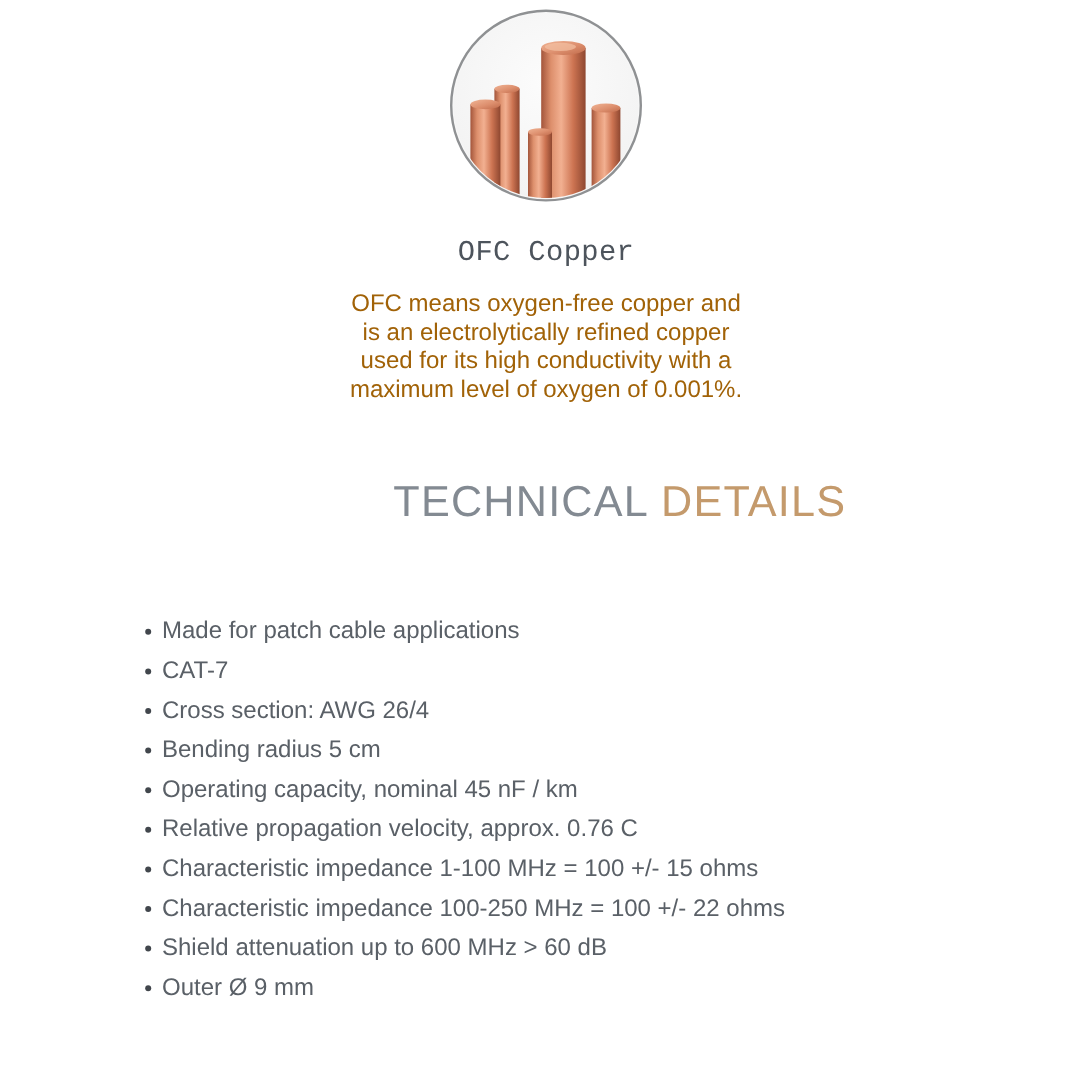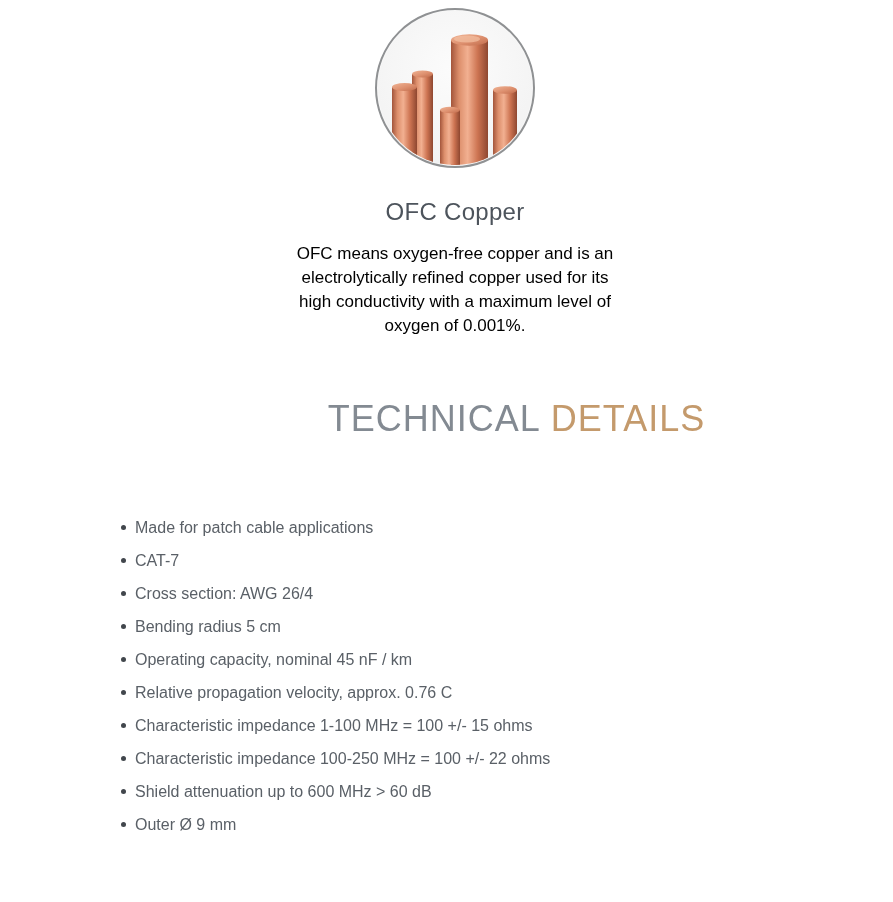--- a/index.html
+++ b/index.html
@@ -25,27 +25,28 @@
     overflow: hidden;
     background: #f7f7f7;
   }
   .hero-circle svg { display: block; }
   .hero-title {
     margin: 30px 0 0 0;
     font-size: 24px;
     font-weight: 500;
     letter-spacing: 0.3px;
     color: #4d545c;
+    font-family: Liberation Mono, monospace;
   }
   .hero-desc {
     margin: 16px auto 0;
     max-width: 330px;
-    font-size: 17px;
+    font-size: 20px;
     line-height: 24px;
-    color: #000000;
+    color: #a16207;
   }
   
   .tech-heading {
     margin: 4px;
     padding: 55px 0 0 140px;  
     text-align: center;
     font-size: 36px;
     line-height: 44px;
     font-weight: 400;
     letter-spacing: 1px;
@@ -54,21 +55,21 @@
   .tech-heading .accent  { color: #c49a6c; margin-left: 10px; }
   
   .spec-list {
     list-style: none;
     margin: 70px 0 0 121px;
     padding: 0;
   }
   .spec-list li {
     position: relative;
     padding-left: 14px;
-    font-size: 16px;
+    font-size: 20px;
     line-height: 33px;
     color: #5a6067;
     white-space: nowrap;
   }
   .spec-list li::before {
     content: "";
     position: absolute;
     left: 0; top: 14px;
     width: 5px; height: 5px;
     border-radius: 50%;

